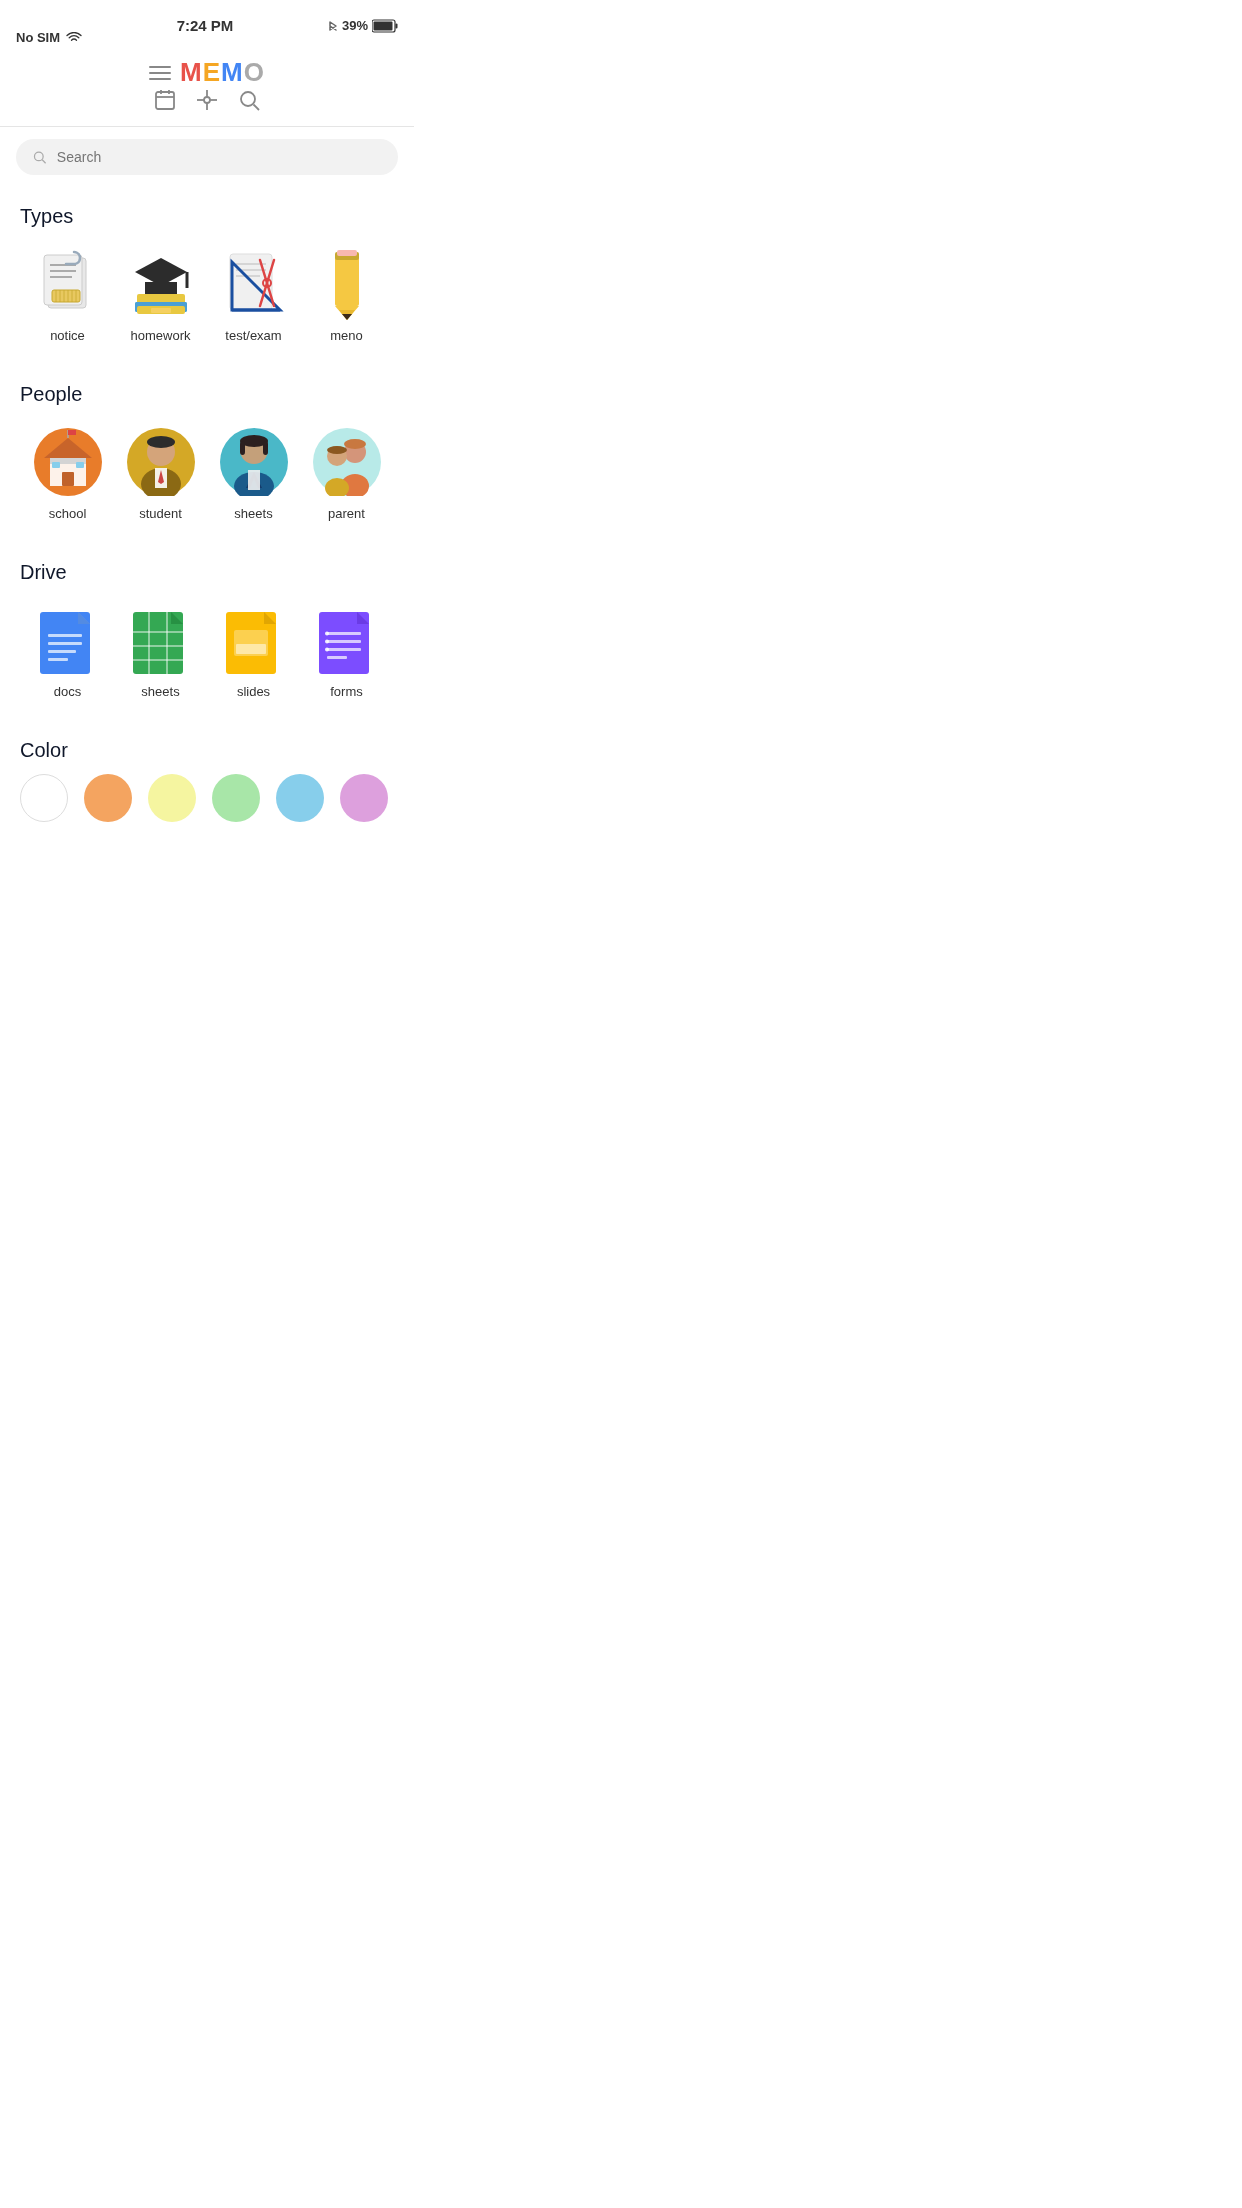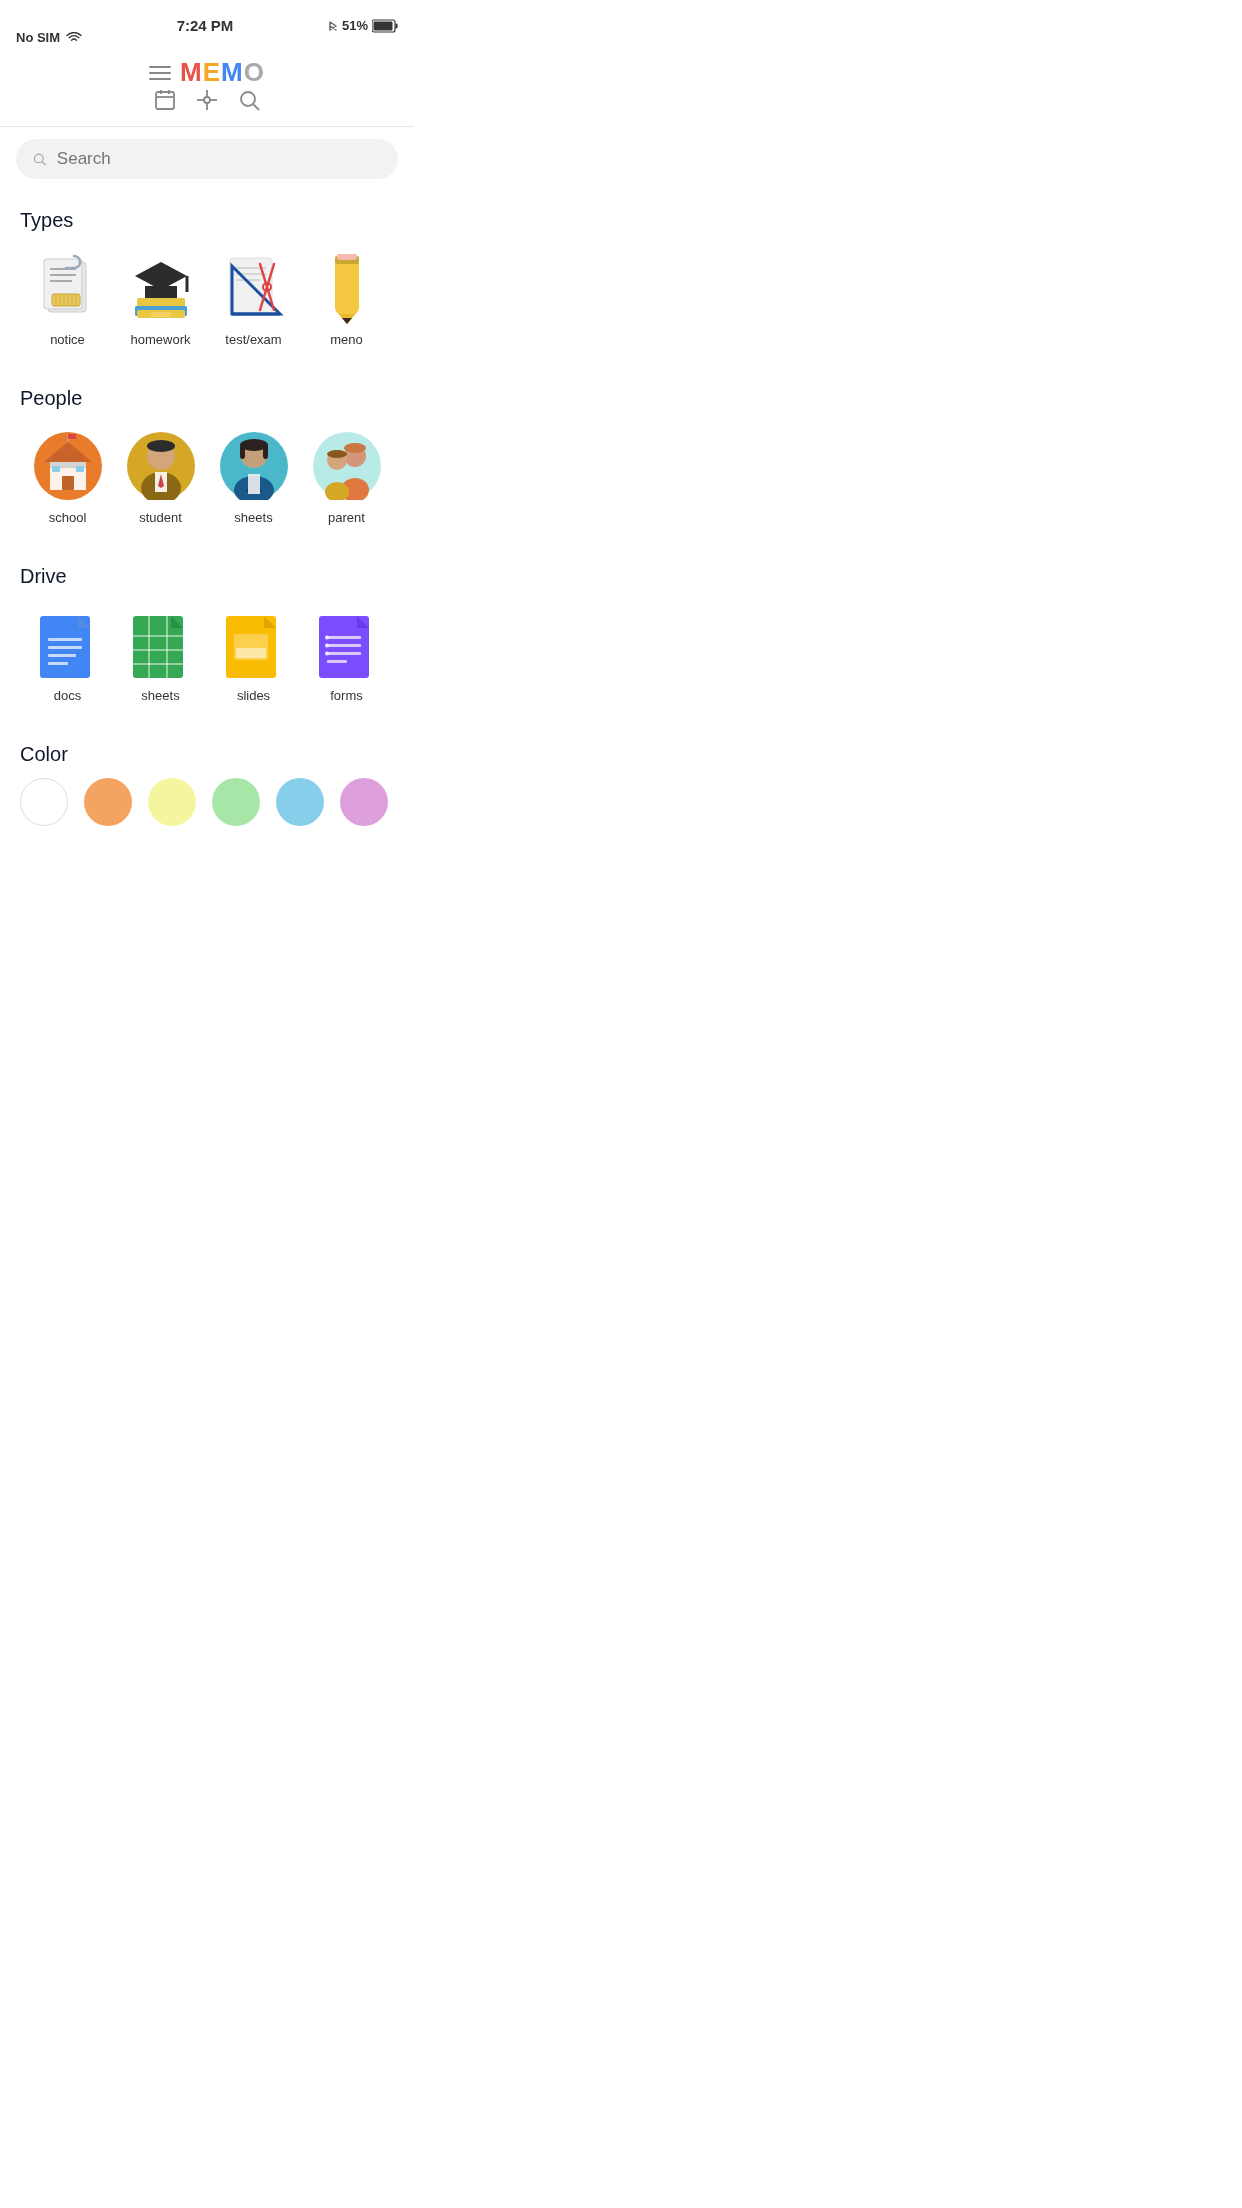--- a/index.html
+++ b/index.html
@@ -59,21 +59,21 @@
       align-items: center;
       background: #f2f2f2;
       border-radius: 20px;
       padding: 10px 16px;
       gap: 10px;
     }
     .search-input {
       border: none;
       background: transparent;
       outline: none;
-      font-size: 17px;
+      font-size: 14px;
       color: #737373;
       width: 100%;
     }
 
     
     .content { padding: 10px 0 20px; }
 
     .section { margin-bottom: 24px; }
     .section-title {
       font-size: 20px;
@@ -153,21 +153,21 @@
       <path d="M3.2 5.8C4.6 4.4 6.2 3.6 8 3.6s3.4.8 4.8 2.2" fill="none" stroke="#333" stroke-width="1.3" stroke-linecap="round"></path>
       <path d="M1 3.5C2.9 1.6 5.3.5 8 .5s5.1 1.1 7 3" fill="none" stroke="#333" stroke-width="1.3" stroke-linecap="round"></path>
     </svg>
   </div>
   <div class="status-center">7:24 PM</div>
   <div class="status-right">
 
     <svg width="10" height="16" viewBox="0 0 10 16">
       <path d="M2 4l6 4-6 4V4zm0 4l6 4" fill="none" stroke="#666" stroke-width="1.5" stroke-linecap="round" stroke-linejoin="round"></path>
     </svg>
-    <span>51%</span>
+    <span>39%</span>
 
     <svg width="26" height="14" viewBox="0 0 26 14">
       <rect x="0" y="1" width="23" height="12" rx="2" fill="none" stroke="#333" stroke-width="1.2"></rect>
       <rect x="1.5" y="2.5" width="19" height="9" rx="1" fill="#333"></rect>
       <rect x="23.5" y="4.5" width="2" height="5" rx="1" fill="#333"></rect>
     </svg>
   </div>
 </div>
 
 <div class="header">

